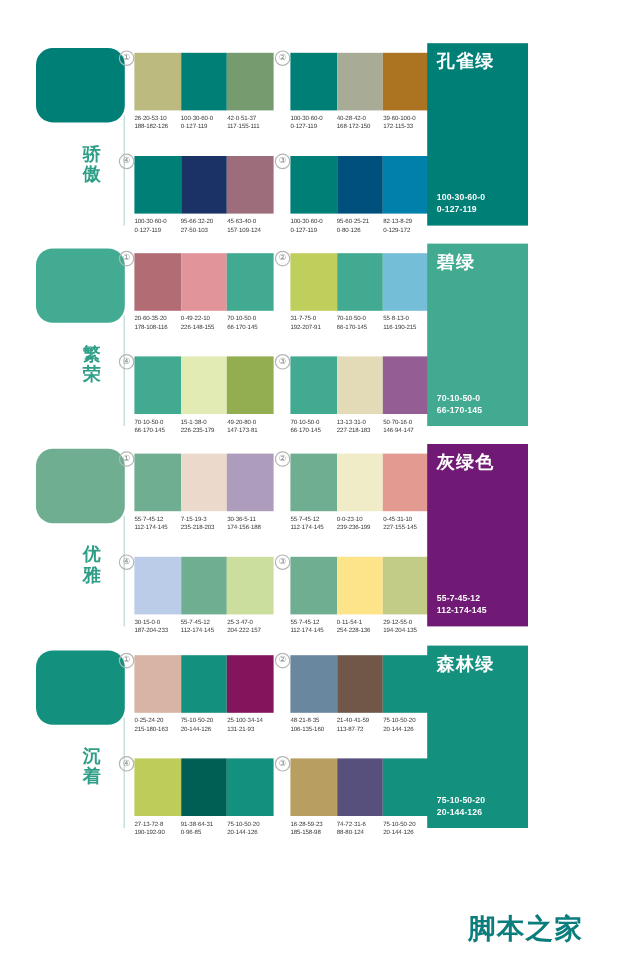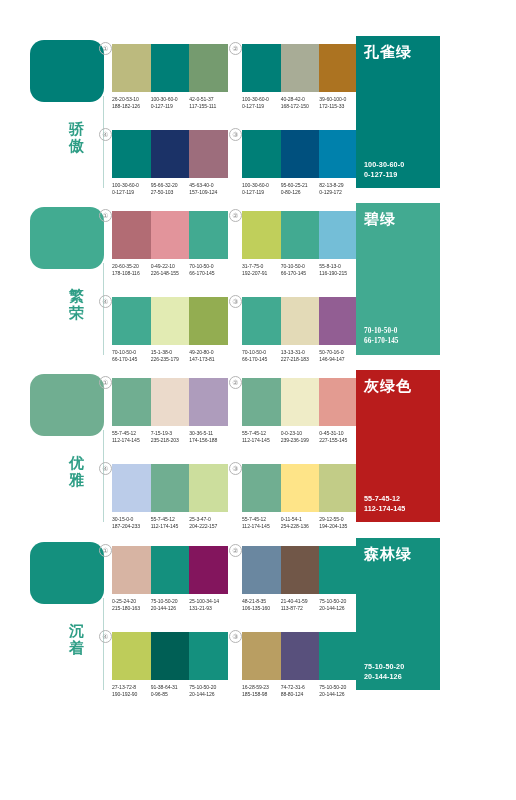--- a/index.html
+++ b/index.html
@@ -457,38 +457,39 @@
       </div>
     </div>
   <div id="cards-host">
       <div class="card" style="top: 36px; background: rgb(0, 127, 119);">
         <div class="cname">孔雀绿</div>
         <div class="ccode">
           <b>100-30-60-0</b>
           <i>0-127-119</i>
         </div>
       </div>
-      <div class="card" style="top: 203px; background: rgb(66, 170, 145); font-family: Liberation Serif, serif;">
+      <div class="card" style="top: 203px; background: rgb(66, 170, 145);">
         <div class="cname">碧绿</div>
         <div class="ccode">
           <b>70-10-50-0</b>
           <i>66-170-145</i>
         </div>
       </div>
-      <div class="card" style="top: 370px; background: #b91c1c;">
+      <div class="card" style="top: 370px; background: #701a75;">
         <div class="cname">灰绿色</div>
         <div class="ccode">
           <b>55-7-45-12</b>
           <i>112-174-145</i>
         </div>
       </div>
       <div class="card" style="top: 538px; background: rgb(20, 144, 126);">
         <div class="cname">森林绿</div>
         <div class="ccode">
           <b>75-10-50-20</b>
           <i>20-144-126</i>
         </div>
       </div>
     </div>
 
   <div class="wm">
+    <div class="wm-txt">脚本之家</div>
   </div>
 </div>
 
 </body></html>

